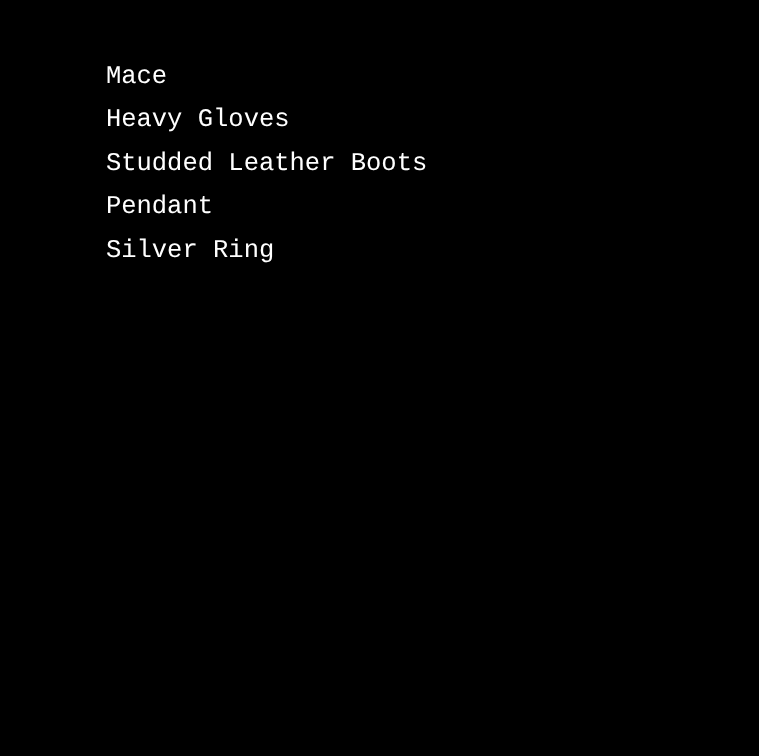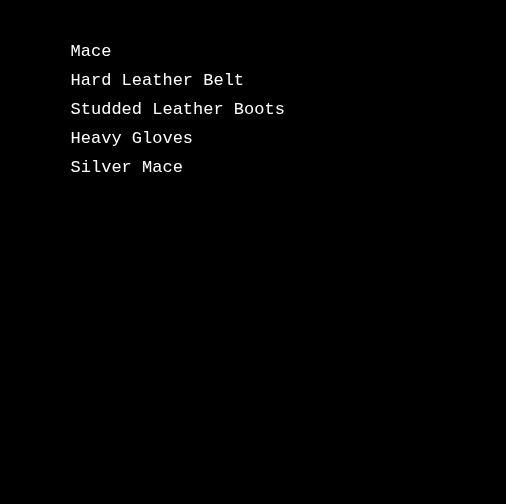--- a/index.html
+++ b/index.html
@@ -50,25 +50,25 @@
 </style>
 </head>
 <body>
 
 <div id="screen">
   <ul id="item-list">
     <li class="item-row">
       <span class="item-label">Mace</span>
     </li>
     <li class="item-row">
-      <span class="item-label">Hard Leather Belt</span>
+      <span class="item-label">Heavy Gloves</span>
     </li>
     <li class="item-row">
       <span class="item-label">Studded Leather Boots</span>
     </li>
     <li class="item-row">
-      <span class="item-label">Heavy Gloves</span>
+      <span class="item-label">Pendant</span>
     </li>
     <li class="item-row">
-      <span class="item-label">Silver Mace</span>
+      <span class="item-label">Silver Ring</span>
     </li>
   </ul>
 </div>
 
 </body></html>

